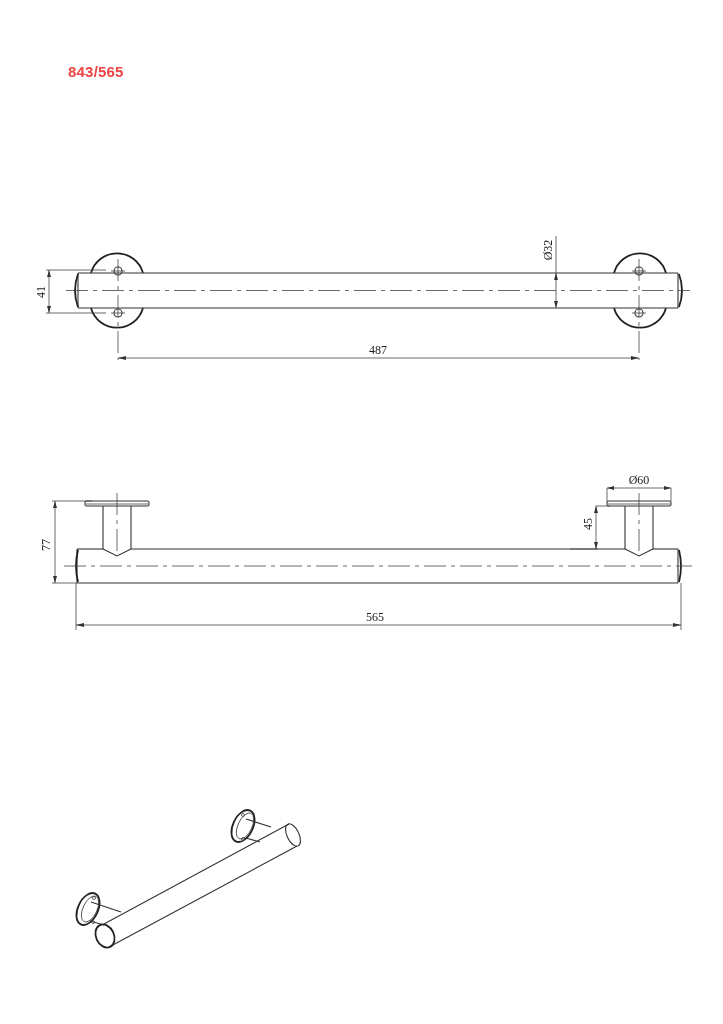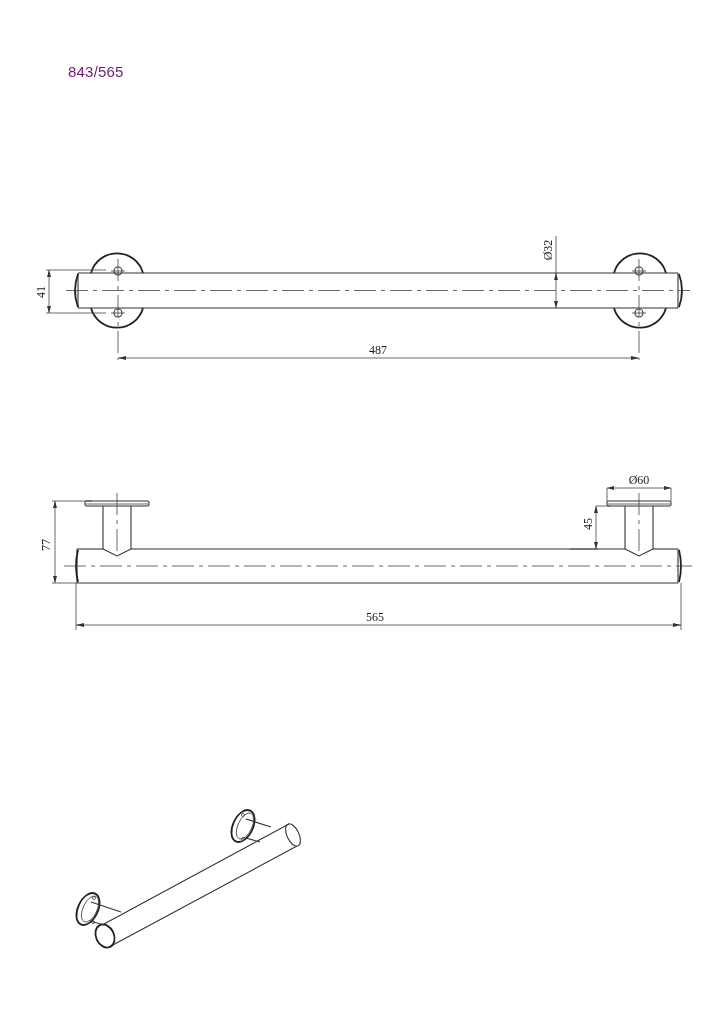--- a/index.html
+++ b/index.html
@@ -1,21 +1,22 @@
 <!DOCTYPE html>
 <html><head>
   <meta charset="utf-8">
   <style>
     html, body { margin: 0; padding: 0; background: #ffffff; }
     body { width: 723px; height: 1024px; position: relative; overflow: hidden; }
     .page { position: absolute; left: 0; top: 0; width: 723px; height: 1024px; background: #ffffff; }
     .model-code {
       position: absolute; left: 68px; top: 63px;
-      font-family: "Liberation Sans", sans-serif; font-size: 15px; color: #701a75;
+      font-family: "Liberation Sans", sans-serif; font-size: 15px; color: #ef4444;
       letter-spacing: 0.2px;
+      font-weight: bold;
     }
     svg { position: absolute; left: 0; top: 0; }
     .dim-text { font-family: "Liberation Serif", serif; font-size: 12px; fill: #222; }
     .line { stroke: #333; stroke-width: 1.1; fill: none; }
     .thin { stroke: #444; stroke-width: 0.8; fill: none; }
     .heavy { stroke: #222; stroke-width: 1.8; fill: none; }
     .center { stroke: #444; stroke-width: 0.8; fill: none; stroke-dasharray: 22 5 4 5; }
   </style>
 </head>
 <body>

